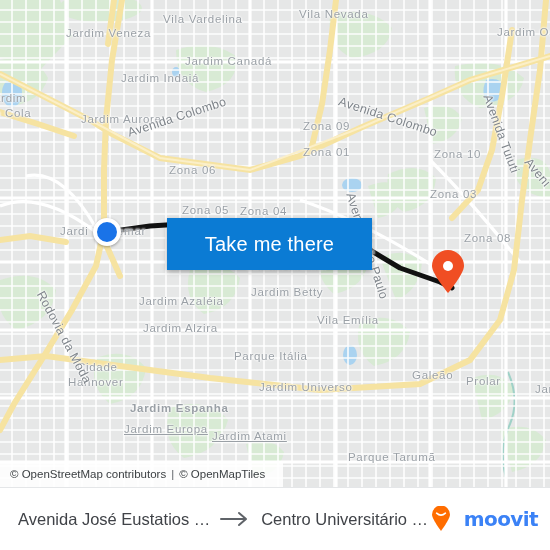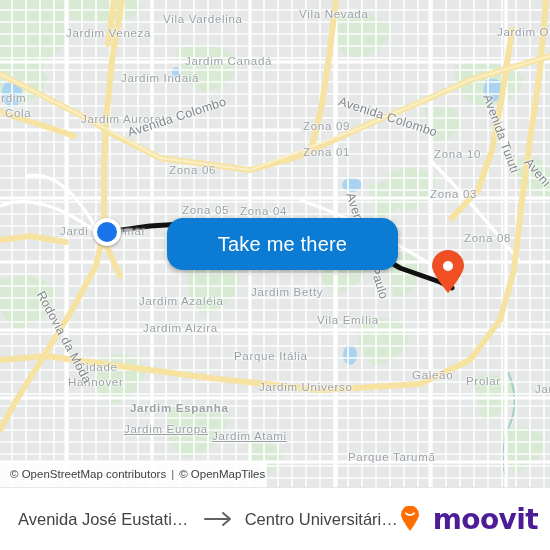--- a/index.html
+++ b/index.html
@@ -60,43 +60,43 @@
   #dest-marker {
     position: absolute;
     left: 431px; top: 250px;
     width: 34px; height: 44px;
   }
 
   
   #take-me-there {
     position: absolute;
     left: 167px; top: 218px;
-    width: 231px;
+    width: 205px;
     height: 52px;
     background: #0b7bd4;
     color: #ffffff;
     border: none;
-    border-radius: 16px;
+    border-radius: 0;
     font-family: "Liberation Sans", sans-serif;
     font-size: 20px;
     letter-spacing: .2px;
     cursor: pointer;
     box-shadow: 0 2px 5px rgba(0,0,0,.30);
     display: flex;
     align-items: center;
     justify-content: center;
   }
 
   
   #attribution {
     position: absolute;
     left: 0;
     bottom: 0;
     height: 26px;
-    padding: 0 2px 0 10px;
+    padding: 0 18px 0 10px;
     display: flex;
     align-items: center;
     background: rgba(255,255,255,0.86);
     color: #3c4043;
     font-size: 11.5px;
     font-family: "Liberation Sans", sans-serif;
     white-space: nowrap;
   }
   #attribution .sep { margin: 0 5px; color:#5f6368; }
 
@@ -131,23 +131,23 @@
     flex: 0 0 auto;
   }
   #moovit-logo {
     margin-left: auto;
     display: flex;
     align-items: center;
     flex: 0 0 auto;
   }
   #moovit-wordmark {
     font-family: "DejaVu Sans", sans-serif;
-    font-size: 28px;
+    font-size: 20px;
     font-weight: bold;
-    color: #4c1d95;
+    color: #3b82f6;
     letter-spacing: -0.6px;
     margin-left: 13px;
   }
 </style>
 </head>
 <body>
 
 <div id="app">
 
   <div id="map">

